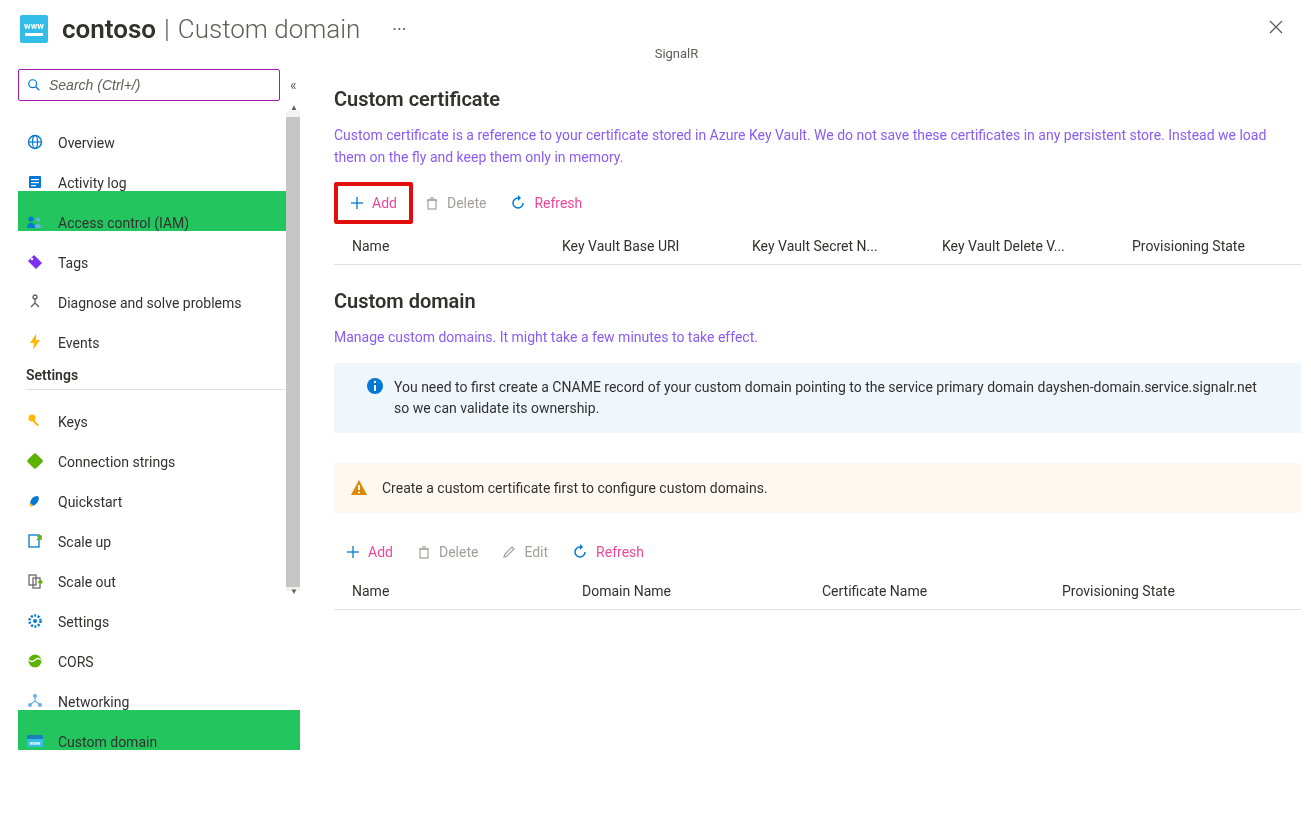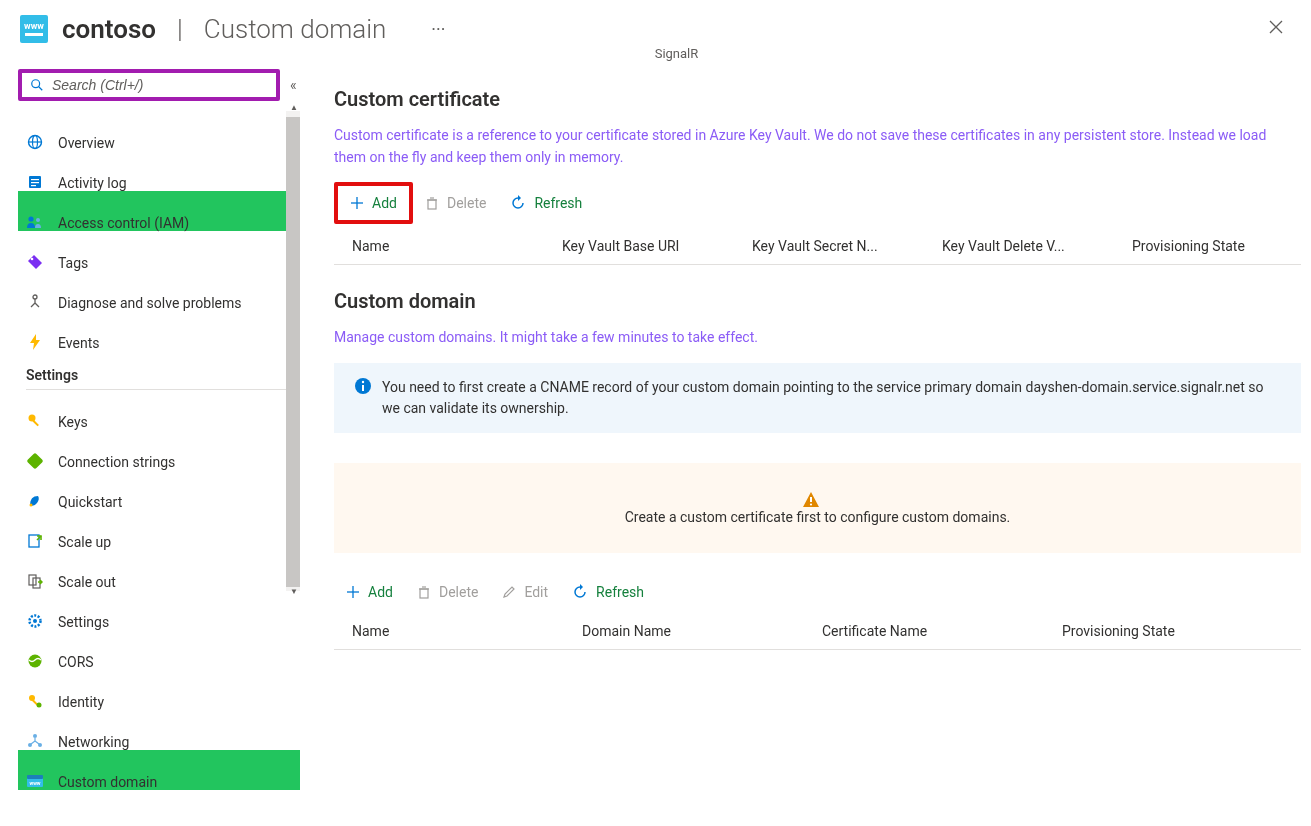--- a/index.html
+++ b/index.html
@@ -4,68 +4,68 @@
 <style>
   * { box-sizing: border-box; }
   html, body { margin:0; padding:0; height:100%; font-family: "Segoe UI", -apple-system, Roboto, "Helvetica Neue", Arial, sans-serif; color:#323130; background:#ffffff; }
   .root { width:1311px; height:826px; position:relative; overflow:hidden; }
 
   
   .header { position:relative; padding:14px 20px 4px 20px; }
   .header-row { display:flex; align-items:center; }
   .res-icon { width:28px; height:28px; border-radius:2px; background:#32bde8; color:#fff; font-size:9px; font-weight:700; display:flex; flex-direction:column; align-items:center; justify-content:center; margin-right:14px; }
   .res-icon .bar { width:18px; height:3px; background:#fff; margin-top:2px; }
-  .title-line { display:flex; align-items:baseline;gap:13px; }
+  .title-line { display:flex; align-items:baseline; }
   .title-main { font-size:26px; font-weight:600; color:#323130; }
   .title-sep { font-size:26px; font-weight:300; color:#605e5c; margin:0 8px; }
   .title-sub { font-size:26px; font-weight:300; color:#605e5c; }
   .title-dots { font-size:18px; color:#605e5c; margin-left:32px; cursor:pointer; position:relative; top:-2px; }
   .close-btn { position:absolute; top:20px; right:28px; font-size:18px; color:#605e5c; cursor:pointer; line-height:1; }
   .resource-type { font-size:13px; color:#605e5c; margin-left:42px; margin-top:2px;text-align:center; }
 
   
   .body { display:flex; height:calc(100% - 86px); }
   
   
   .sidebar { width:300px; padding:4px 0 0 18px; position:relative; }
   .search-row { display:flex; align-items:center; }
-  .search-box { flex:1; height:32px; border:4px solid #a21caf; border-radius:2px; display:flex; align-items:center; padding:0 8px; max-width:262px;}
+  .search-box { flex:1; height:32px; border:1px solid #a21caf; border-radius:2px; display:flex; align-items:center; padding:0 8px; max-width:262px;}
   .search-box svg { flex:0 0 auto; }
   .search-box input { border:none; outline:none; flex:1; font-size:14px; color:#323130; margin-left:6px; background:transparent; }
   .search-box input::placeholder{ color:#605e5c; font-style:italic;}
   .collapse-btn { margin-left:10px; color:#605e5c; font-size:14px; cursor:pointer; }
   .nav { margin-top:10px; position:relative; }
   .nav-scroll-track { position:absolute; right:0; top:0; width:14px; height:480px; background:#f3f2f1; }
   .nav-scroll-thumb { position:absolute; right:0; top:6px; width:14px; height:470px; background:#c8c6c4; }
   .nav-scroll-arrow-up, .nav-scroll-arrow-down { position:absolute; right:2px; font-size:8px; color:#605e5c;}
   .nav-scroll-arrow-up{ top:-8px;} .nav-scroll-arrow-down{ top:476px;}
   .nav-item { display:flex; align-items:flex-end; height:40px; padding-left:8px; font-size:14px; cursor:pointer; width:282px; }
   .nav-item.selected { background:#22c55e; }
   .nav-item .icon { width:18px; height:18px; margin-right:14px; display:flex; align-items:center; justify-content:center; }
   .nav-group-title { font-size:14px; font-weight:600; color:#323130; margin:16px 0 6px 8px; }
   .nav-divider { border-top:1px solid #e1dfdd; width:270px; margin-left:8px; }
 
   
   .main { flex:1; padding:22px 10px 0 34px; overflow:auto; }
   .section-title { font-size:20px; font-weight:600; margin:0 0 12px 0; }
   .section-desc { font-size:14px; color:#8b5cf6; line-height:1.55; margin-bottom:14px; max-width:960px;}
   .toolbar { display:flex; align-items:center; margin-bottom:6px; }
-  .tool-btn { display:flex; align-items:center; height:34px; padding:0 12px; font-size:14px; cursor:pointer; color:#15803d; }
+  .tool-btn { display:flex; align-items:center; height:34px; padding:0 12px; font-size:14px; cursor:pointer; color:#ec4899; }
   .tool-btn.disabled { color:#a19f9d; cursor:default; }
   .tool-btn .ticon { margin-right:8px; display:flex; }
   .add-highlight { border:4px solid #e20e0e; border-radius:2px; padding:0px; display:inline-flex; align-items:center; }
   .cols { display:flex; border-bottom:1px solid #e1dfdd; padding:8px 0 10px 0; font-size:14px; font-weight:400; color:#323130; }
   .cols .c { padding-left:18px; }
   .c1{width:210px}.c2{width:190px}.c3{width:190px}.c4{width:190px}.c5{flex:1}
   .d1{width:230px}.d2{width:240px}.d3{width:240px}.d4{flex:1}
   
   .section-gap { height:24px; }
-  .info-banner { display:flex; background:#eff6fc; padding:14px 20px; font-size:14px; line-height:1.5; margin-top:14px;}
+  .info-banner { display:flex; background:#eff6fc; padding:14px 32px; font-size:14px; line-height:1.5; margin-top:14px;}
   .info-banner .ic { flex:0 0 auto; margin-right:10px; }
-  .warn-banner { display:flex; align-items:center; background:#fff8f0; padding:28px 16px; font-size:14px; margin-top:30px; margin-bottom:22px;flex-direction:column;}
+  .warn-banner { display:flex; align-items:center; background:#fff8f0; padding:16px 16px; font-size:14px; margin-top:30px; margin-bottom:22px;}
   .warn-banner .ic { flex:0 0 auto; margin-right:14px; color:#d67f00;}
   
   
   svg { display:block; }
 </style>
 </head>
 <body>
 <div class="root">
 
 <div class="header">
@@ -227,30 +227,20 @@
         <span>Settings</span>
       </div>
       <div class="nav-item">
         <span class="icon">
               <svg width="16" height="16" viewBox="0 0 16 16">
                 <circle cx="8" cy="8" r="6.5" fill="#5db300"></circle>
                 <path d="M2 7 Q5 10 8 7 Q11 4 14 7" fill="none" stroke="#fff" stroke-width="1.3"></path>
               </svg>
             </span>
         <span>CORS</span>
-      </div>
-      <div class="nav-item">
-        <span class="icon">
-              <svg width="16" height="16" viewBox="0 0 16 16">
-                <circle cx="5" cy="5" r="3" fill="#ffb900"></circle>
-                <rect x="6" y="6" width="8" height="2" fill="#ffb900" transform="rotate(45 6 6)"></rect>
-                <circle cx="12" cy="12" r="2.5" fill="#5db300"></circle>
-              </svg>
-            </span>
-        <span>Identity</span>
       </div>
       <div class="nav-item">
         <span class="icon">
               <svg width="16" height="16" viewBox="0 0 16 16">
                 <circle cx="8" cy="3" r="2" fill="#69afe5"></circle>
                 <circle cx="3" cy="12" r="2" fill="#69afe5"></circle>
                 <circle cx="13" cy="12" r="2" fill="#69afe5"></circle>
                 <path d="M8 5 L8 8 M8 8 L4 11 M8 8 L12 11" stroke="#69afe5" stroke-width="1.2"></path>
               </svg>
             </span>

